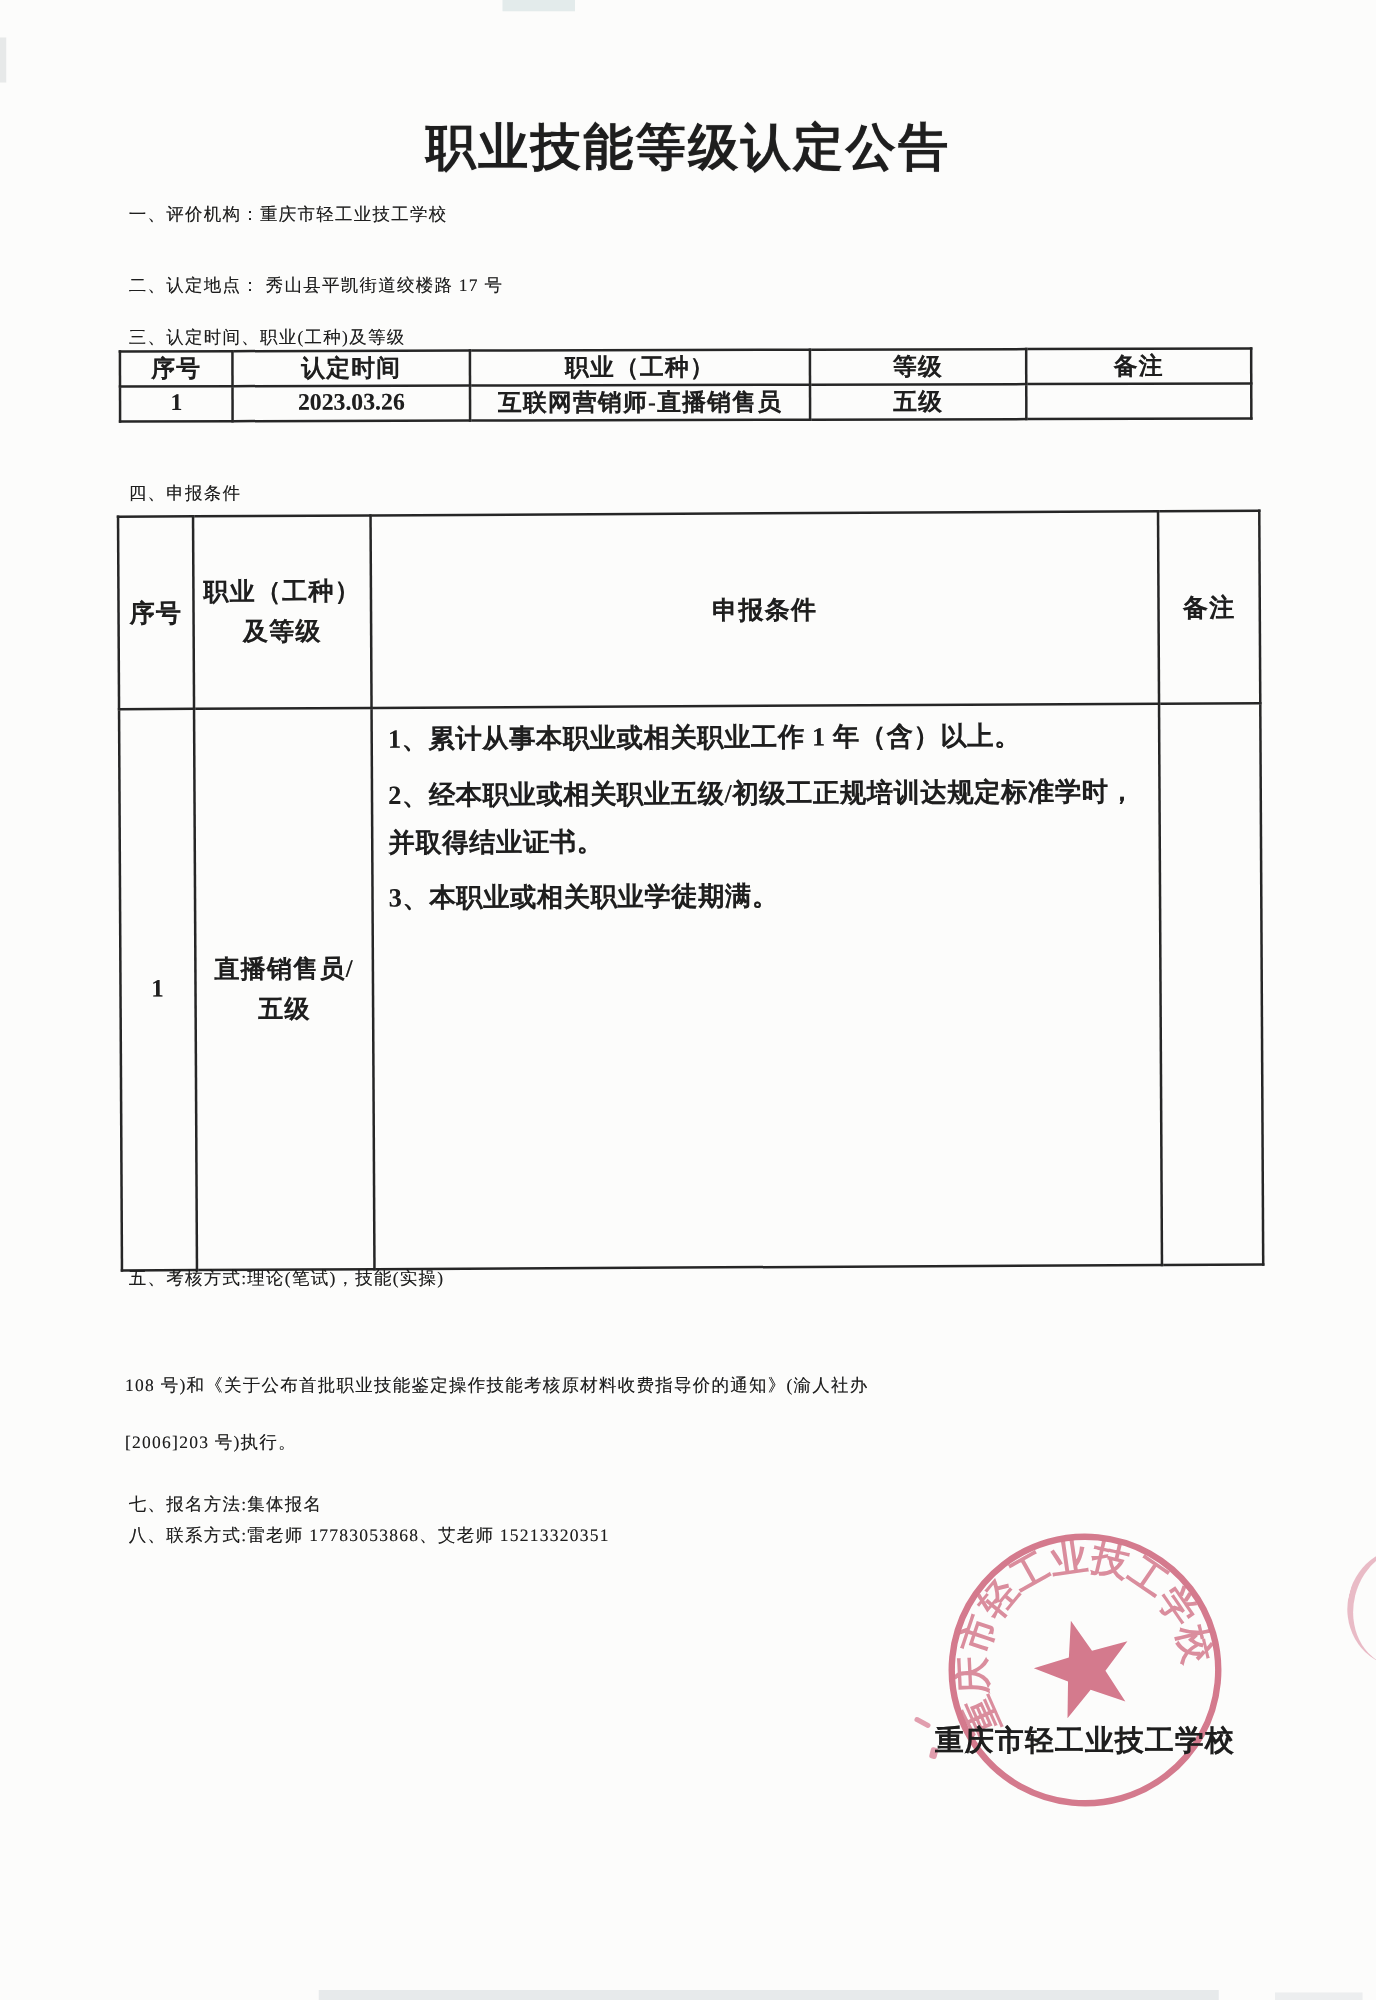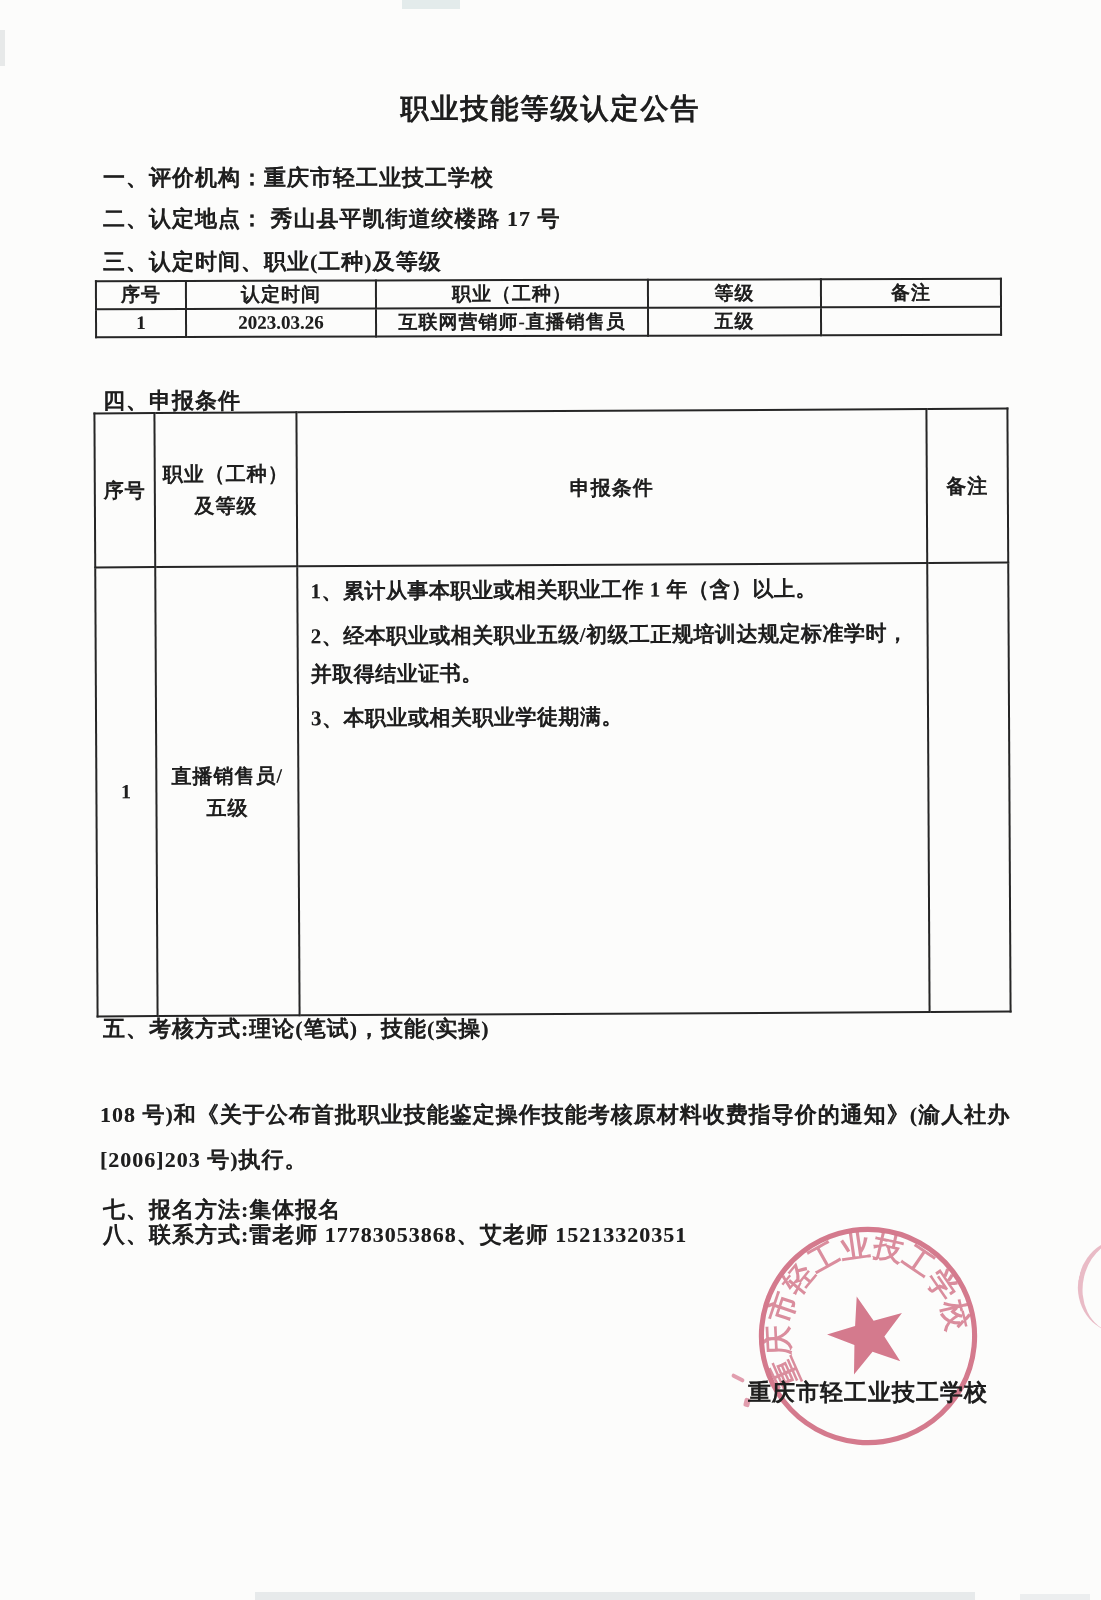--- a/index.html
+++ b/index.html
@@ -8,27 +8,27 @@
     position:relative;
     width:1101px;height:1600px;
     margin:0 auto;
     background:#fcfcfb;
     overflow:hidden;
     font-family:"Liberation Serif","DejaVu Serif",serif;
     color:#1e1e1e;
   }
   .doc-title{
     position:absolute;top:90px;left:0;width:100%;
-    text-align:center;font-size:28px;font-weight:700;
+    text-align:center;font-size:40px;font-weight:700;
     letter-spacing:2px;
     text-shadow:0 0 .6px rgba(0,0,0,.5);
   }
   .sec-line{
     position:absolute;left:103px;
-    font-size:22px;font-weight:700;
+    font-size:14px;font-weight:400;
     letter-spacing:1px;white-space:pre;
     text-shadow:0 0 .5px rgba(0,0,0,.45);
   }
   table{border-collapse:collapse;position:absolute;table-layout:fixed;background:transparent;}
   td{border:2px solid #262626;text-align:center;vertical-align:middle;
      font-weight:700;text-shadow:0 0 .5px rgba(0,0,0,.4);}
   .t1{left:95px;top:279px;transform:rotate(-0.15deg);}
   .t1 td{font-size:19px;height:24px;padding:0 2px;letter-spacing:1px;}
   .t1 .num{letter-spacing:0;}
   .t2{left:95px;top:410px;transform:rotate(-0.3deg);}
@@ -78,22 +78,22 @@
 <div class="page">
 
   <div class="scan-smudge smudge-top"></div>
   <div class="scan-smudge smudge-bottom"></div>
   <div class="scan-smudge smudge-bottom2"></div>
   <div class="scan-smudge smudge-left"></div>
 
   <div class="doc-title">职业技能等级认定公告</div>
 
   <div class="sec-line" style="top:163px;">一、评价机构：重庆市轻工业技工学校</div>
-  <div class="sec-line" style="top:204px;text-align:center;">二、认定地点： 秀山县平凯街道绞楼路 17 号</div>
-  <div class="sec-line" style="top:247px;text-align:center;">三、认定时间、职业(工种)及等级</div>
+  <div class="sec-line" style="top:220px;text-align:center;">二、认定地点： 秀山县平凯街道绞楼路 17 号</div>
+  <div class="sec-line" style="top:261px;text-align:center;">三、认定时间、职业(工种)及等级</div>
 
   <table class="t1">
     <colgroup>
       <col style="width:90px">
         <col style="width:190px">
         <col style="width:272px">
       <col style="width:173px">
         <col style="width:180px">
     </colgroup>
     <tbody>

